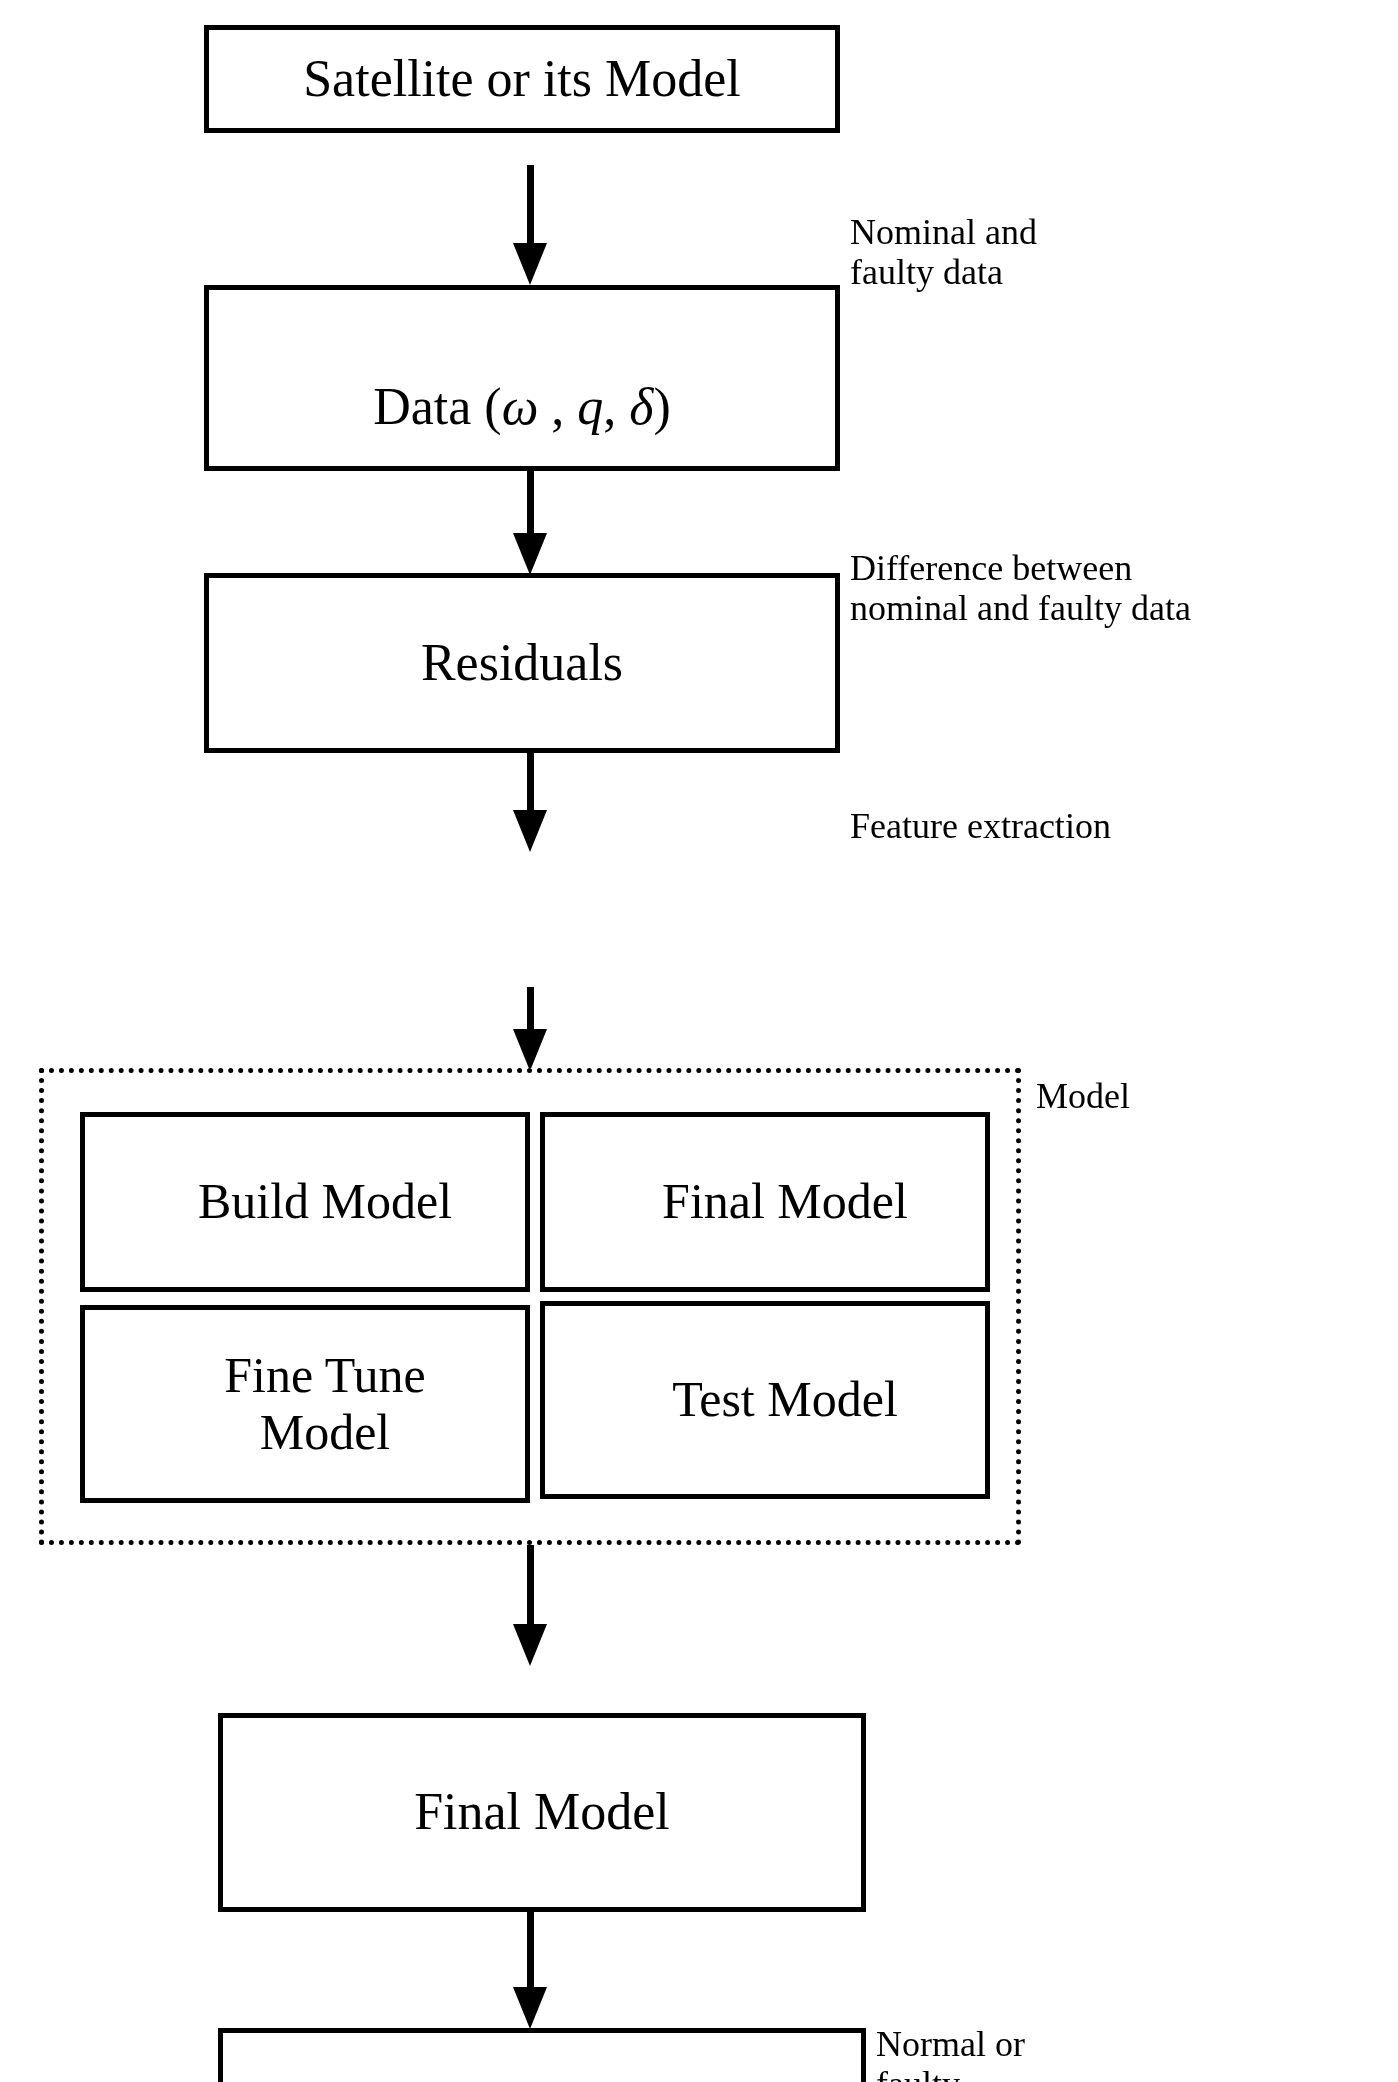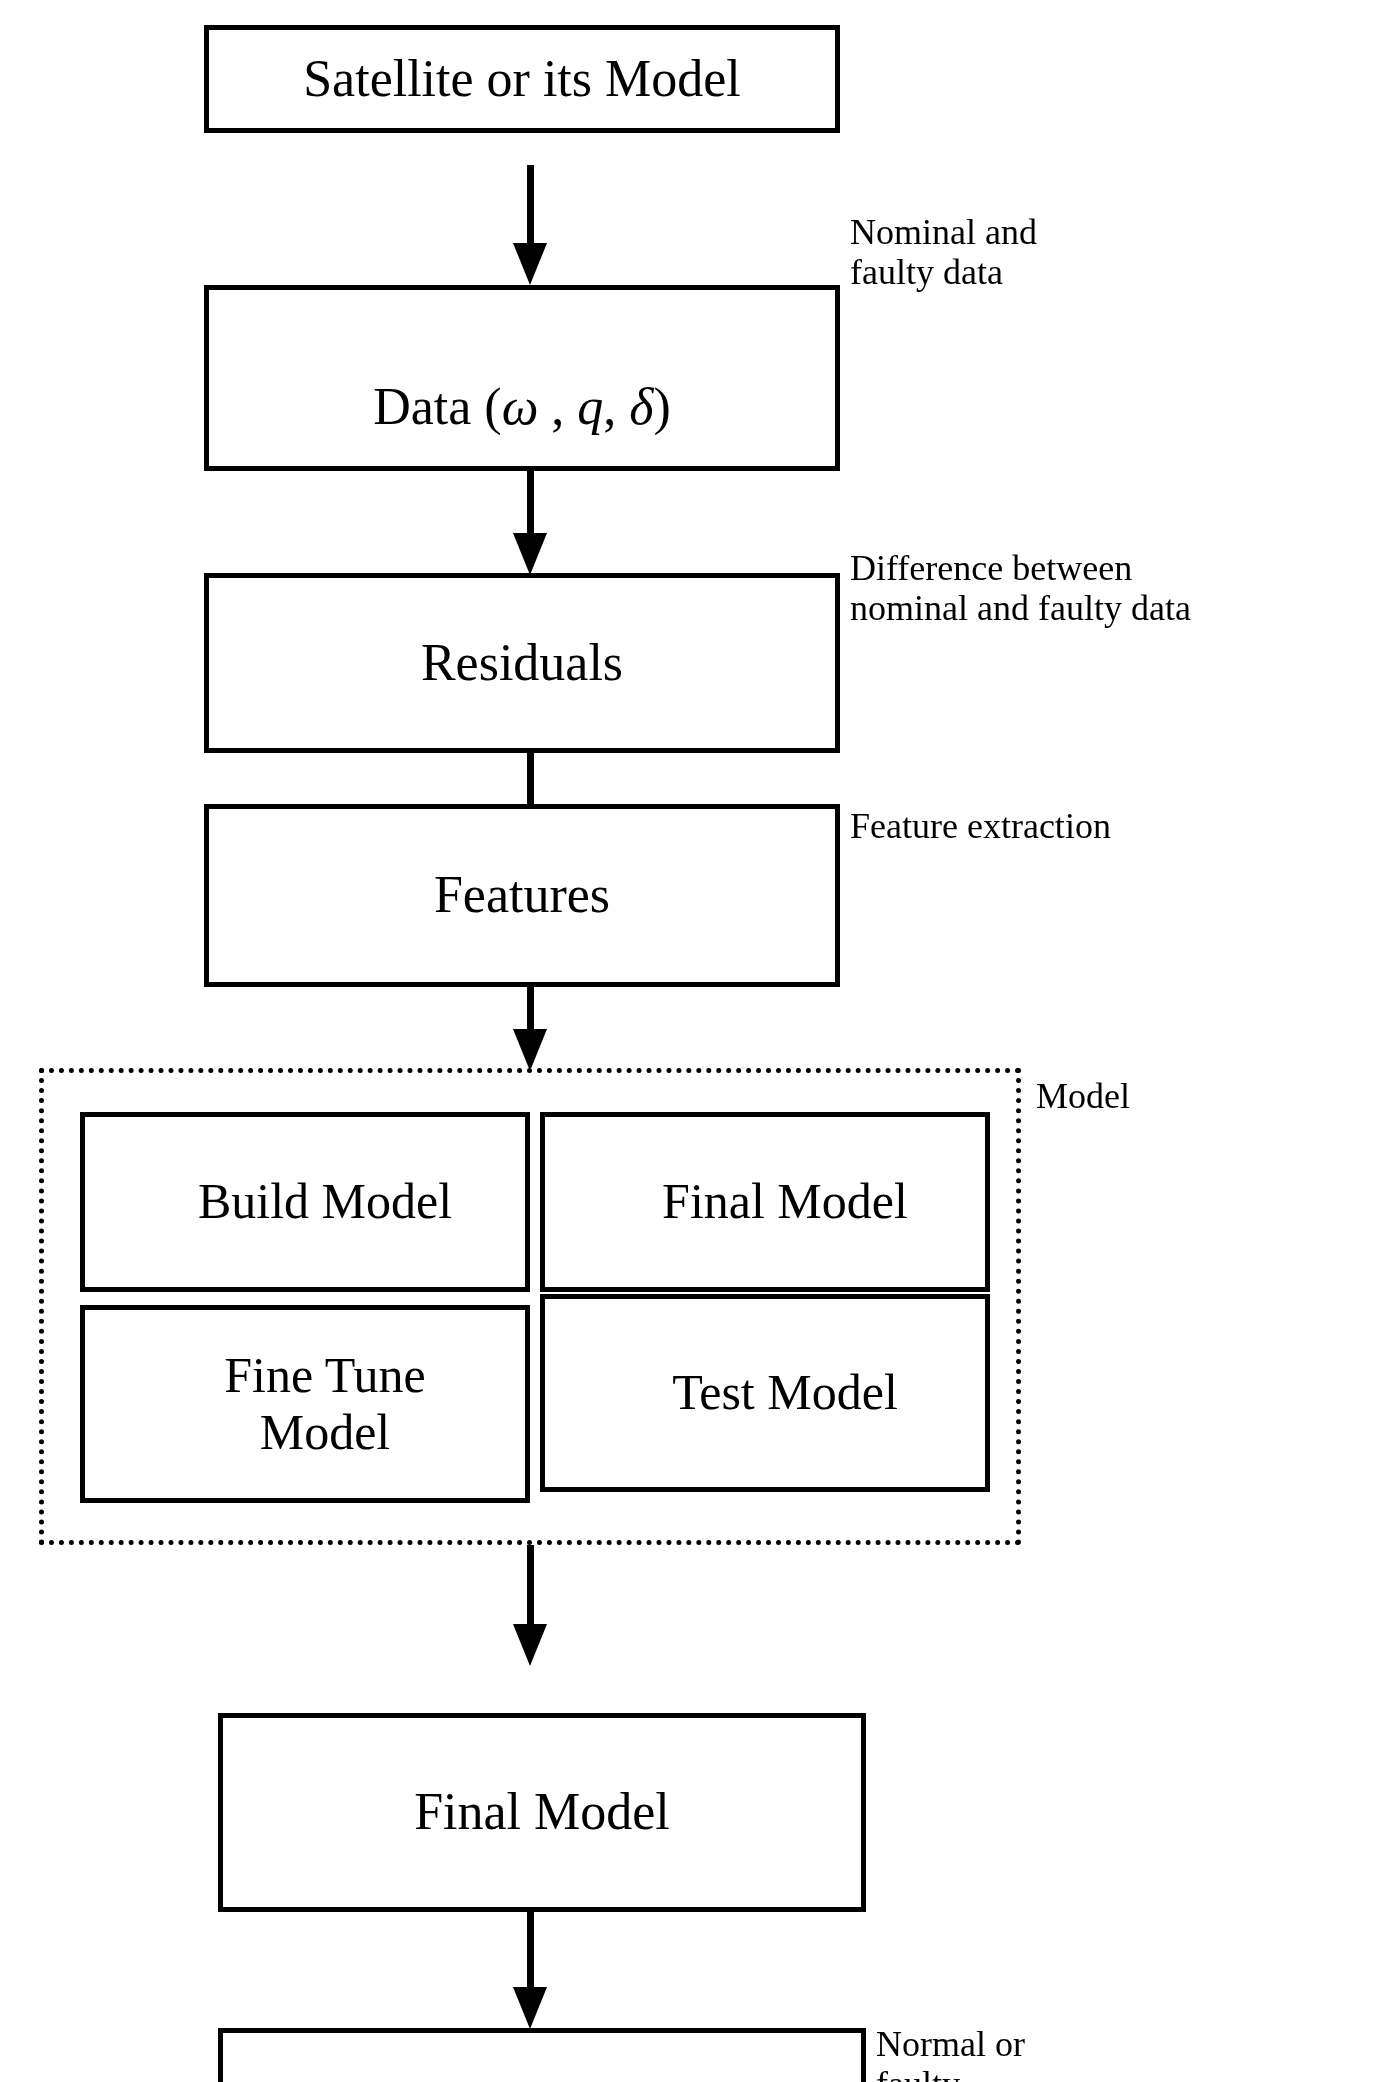--- a/index.html
+++ b/index.html
@@ -132,23 +132,20 @@
   </div>
 
   <div class="annot" id="annot-residuals" style="left:850px; top:548px; width:560px;">Difference between
 nominal and faulty data</div>
 
   <div class="arrow" id="arrow-3" style="left:530px; top:753px; height:100px;">
     <div class="shaft" style="height:60px;"></div>
     <div class="head" style="top:57px;"></div>
   </div>
 
-  <div class="box" id="node-features" style="left:204px; top:804px; width:636px; height:183px;">
-    <span class="boxlabel">Features</span>
-  </div>
 
   <div class="annot" id="annot-features" style="left:850px; top:806px; width:540px;">Feature extraction</div>
 
   <div class="arrow" id="arrow-4" style="left:530px; top:987px; height:84px;">
     <div class="shaft" style="height:45px;"></div>
     <div class="head" style="top:42px;"></div>
   </div>
 
   <div id="model-group" style="left:39px; top:1068px; width:982px; height:477px;">
 
@@ -158,21 +155,21 @@
 
     <div class="subbox" id="subbox-train" style="left:496px; top:39px; width:450px; height:180px;">
       <span class="boxlabel">Final Model</span>
     </div>
 
     <div class="subbox" id="subbox-finetune" style="left:36px; top:232px; width:450px; height:198px;">
       <span class="boxlabel">Fine Tune
 Model</span>
     </div>
 
-    <div class="subbox" id="subbox-test" style="left:496px; top:221px; width:450px; height:198px;text-align:right;">
+    <div class="subbox" id="subbox-test" style="left:496px; top:228px; width:450px; height:198px;text-align:right;">
       <span class="boxlabel">Test Model</span>
     </div>
   </div>
 
   <div class="annot" id="annot-model" style="left:1036px; top:1076px; width:330px;">Model</div>
 
   <div class="arrow" id="arrow-5" style="left:530px; top:1545px; height:122px;">
     <div class="shaft" style="height:82px;"></div>
     <div class="head" style="top:79px;"></div>
   </div>

